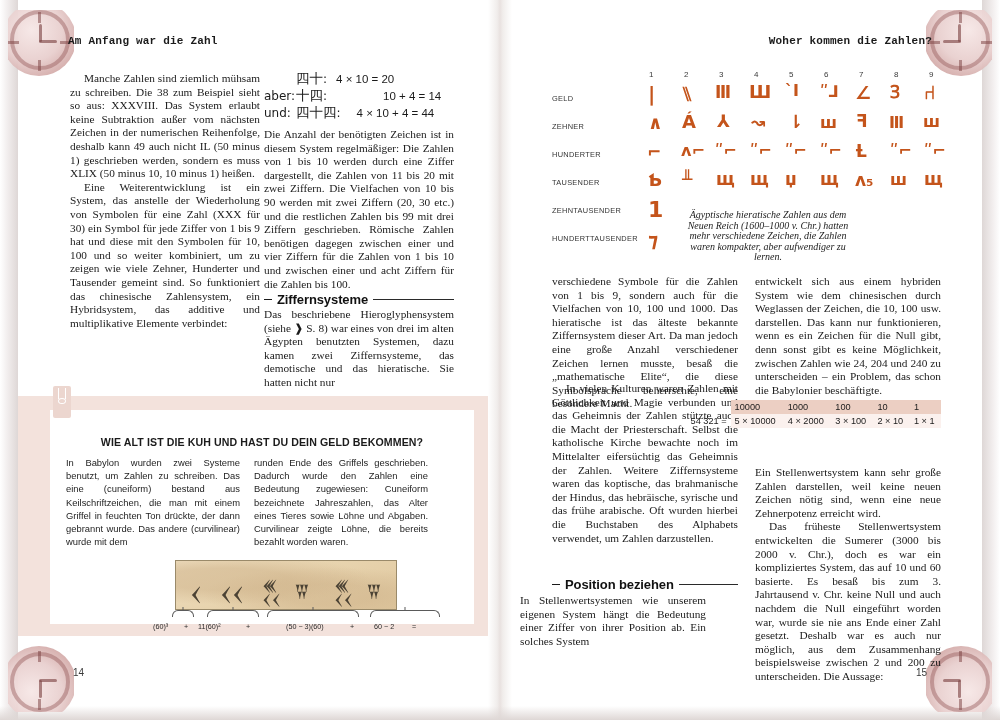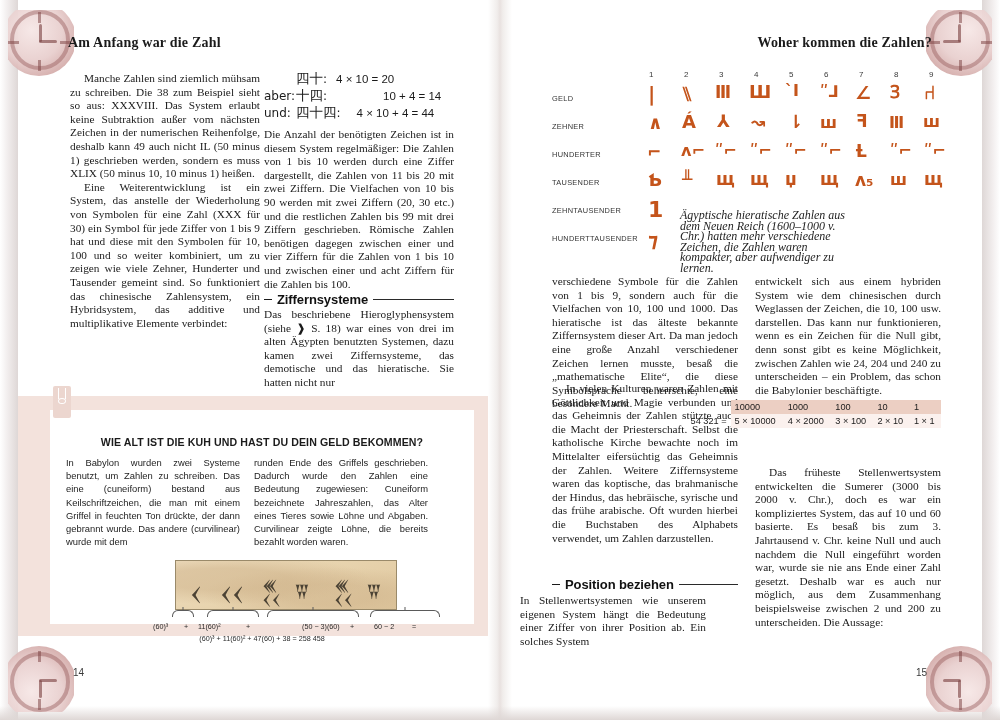--- a/index.html
+++ b/index.html
@@ -38,22 +38,22 @@
     border:4px solid rgba(150,92,92,.45);
   }
   .corner-clock .tickmark{ position:absolute; width:3px; height:11px; background:rgba(130,72,72,.55); }
   .corner-clock .hand{ position:absolute; background:rgba(120,62,62,.6); border-radius:2px; }
   .tl { left:8px;  top:10px; }
   .tr { left:926px;top:10px; transform:scaleX(-1); }
   .bl { left:8px;  top:646px; transform:scaleY(-1); }
   .br { left:926px;top:646px; transform:scale(-1,-1); }
 
   
-  .runhead { position:absolute; font-family:Liberation Serif, serif;
-             font-size:14px; font-weight:bold; color:#1b1b1b; letter-spacing:.2px; }
+  .runhead { position:absolute; font-family:Liberation Mono, monospace;
+             font-size:11px; font-weight:bold; color:#1b1b1b; letter-spacing:.2px; }
   .runhead-left  { left:68px;  top:35px; }
   .runhead-right { right:68px; top:35px; }
 
   
   .folio { position:absolute; font-family:"Liberation Sans", sans-serif;
            font-size:10px; color:#3a3a3a; }
   .folio-left  { left:73px;  top:667px; }
   .folio-right { right:73px; top:667px; }
 
   
@@ -131,21 +131,21 @@
   
   .hier { position:absolute; left:552px; top:70px; width:420px; height:200px; }
   .hier-colhead { position:absolute; font-family:"Liberation Sans", sans-serif;
                   font-size:8px; color:#3a3a3a; }
   .hier-rowlabel{ position:absolute; font-family:"Liberation Sans", sans-serif;
                   font-size:7.4px; color:#333; letter-spacing:.3px; }
   .glyph { position:absolute; color:#c4541b; font-family:"DejaVu Sans", sans-serif;
            font-weight:bold; line-height:1; }
   .hier-caption{ position:absolute; left:128px; top:140px; width:176px;
                  font-family:"Liberation Serif", serif; font-style:italic;
-                 font-size:12px; line-height:10.6px; color:#222; }
+                 font-size:10px; line-height:10.6px; color:#222;text-align:center; }
 
   
   .pvt { position:absolute; left:683px; top:400px; width:258px;
          font-family:"Liberation Sans", sans-serif; font-size:9.2px; color:#1b1b1b;
          border-collapse:collapse; }
   .pvt td, .pvt th { padding:2px 4px; text-align:left; font-weight:normal; }
   .pvt thead td { background:#eccfc3; font-weight:normal; }
   .pvt tbody tr:nth-child(odd) td { background:#fbf1ee; }
   .pvt tbody tr:nth-child(even) td { background:#f8eae6; }
   .pvt .rowlbl { background:transparent !important; text-align:right;
@@ -236,21 +236,21 @@
     <p class="noindent">Die Anzahl der benötigten Zeichen ist in diesem System regelmäßiger: Die Zahlen von 1 bis 10 werden durch eine Ziffer dargestellt, die Zahlen von 11 bis 20 mit zwei Ziffern. Die Vielfachen von 10 bis 90 werden mit zwei Ziffern (20, 30 etc.) und die restlichen Zahlen bis 99 mit drei Ziffern geschrieben. Römische Zahlen benötigen dagegen zwischen einer und vier Ziffern für die Zahlen von 1 bis 10 und zwischen einer und acht Ziffern für die Zahlen bis 100.</p>
   </div>
 
   <div class="sechead" style="left:264px; top:292px; width:190px;">
     <span class="dash"></span>
     <span class="txt">Ziffernsysteme</span>
     <span class="rule"></span>
   </div>
 
   <div class="col" style="left:264px; top:308px; width:190px;">
-    <p class="noindent">Das beschriebene Hieroglyphensystem (siehe ❱ S. 18) war eines von drei im alten Ägypten benutzten Systemen, dazu kamen zwei Ziffernsysteme, das demotische und das hieratische. Sie hatten nicht nur</p>
+    <p class="noindent">Das beschriebene Hieroglyphensystem (siehe ❱ S. 8) war eines von drei im alten Ägypten benutzten Systemen, dazu kamen zwei Ziffernsysteme, das demotische und das hieratische. Sie hatten nicht nur</p>
   </div>
 
   <div class="feature">
     <div class="feature-inner">
       <div class="feature-title">WIE ALT IST DIE KUH UND HAST DU DEIN GELD BEKOMMEN?</div>
       <div class="fcol fcol-r">runden Ende des Griffels geschrieben. Dadurch wurde den Zahlen eine Bedeutung zugewiesen: Cuneiform bezeichnete Jahreszahlen, das Alter eines Tieres sowie Löhne und Abgaben. Curvilinear zeigte Löhne, die bereits bezahlt worden waren.</div>
       <div class="fcol fcol-l">In Babylon wurden zwei Systeme benutzt, um Zahlen zu schreiben. Das eine (cuneiform) bestand aus Keilschriftzeichen, die man mit einem Griffel in feuchten Ton drückte, der dann gebrannt wurde. Das andere (curvilinear) wurde mit dem</div>
 
       <div class="tablet">
         <span class="wedge" style="left:14px;  top:10px; font-size:19px;">𒌋</span>
@@ -275,26 +275,25 @@
           </div>
         <div class="brace" style="left:308px; width:70px;">
             <span class="pip"></span>
           </div>
       </div>
 
       <div class="fline" style="left:103px; top:212px;">(60)³</div>
       <div class="fline" style="left:134px; top:212px;">+</div>
       <div class="fline" style="left:148px; top:212px;">11(60)²</div>
       <div class="fline" style="left:196px; top:212px;">+</div>
-      <div class="fline" style="left:229px; top:212px;padding-left:23px;">(50 − 3)(60)</div>
+      <div class="fline" style="left:213px; top:212px;padding-left:23px;">(50 − 3)(60)</div>
       <div class="fline" style="left:300px; top:212px;">+</div>
       <div class="fline" style="left:324px; top:212px;">60 − 2</div>
       <div class="fline" style="left:362px; top:212px;">=</div>
 
-      <div class="fline" style="left:0; top:224px; width:424px; text-align:center;">(60)³ + 11(60)² + 47(60) + 38 = 258 458</div>
     </div>
   </div>
   <div class="bookmark">
     <div class="stem"></div>
       <div class="notch"></div>
   </div>
 
   <div class="hier">
     <div class="hier-rowlabel" style="left:0px;  top:24px;">GELD</div>
     <div class="hier-rowlabel" style="left:0px;  top:52px;">ZEHNER</div>
@@ -399,16 +398,17 @@
         <td>5 × 10000</td>
         <td>4 × 2000</td>
         <td>3 × 100</td>
         <td>2 × 10</td>
         <td>1 × 1</td>
       </tr>
     </tbody>
   </table>
 
   <div class="col" style="left:755px; top:466px; width:186px;">
+    <p class="noindent">Ein Stellenwertsystem kann sehr große Zahlen darstellen, weil keine neuen Zeichen nötig sind, wenn eine neue Zehnerpotenz erreicht wird.</p>
     <p>Das früheste Stellenwertsystem entwickelten die Sumerer (3000 bis 2000 v. Chr.), doch es war ein kompliziertes System, das auf 10 und 60 basierte. Es besaß bis zum 3. Jahrtausend v. Chr. keine Null und auch nachdem die Null eingeführt worden war, wurde sie nie ans Ende einer Zahl gesetzt. Deshalb war es auch nur möglich, aus dem Zusammenhang beispielsweise zwischen 2 und 200 zu unterscheiden. Die Aussage:</p>
   </div>
 
 </div>
 
 </body></html>

